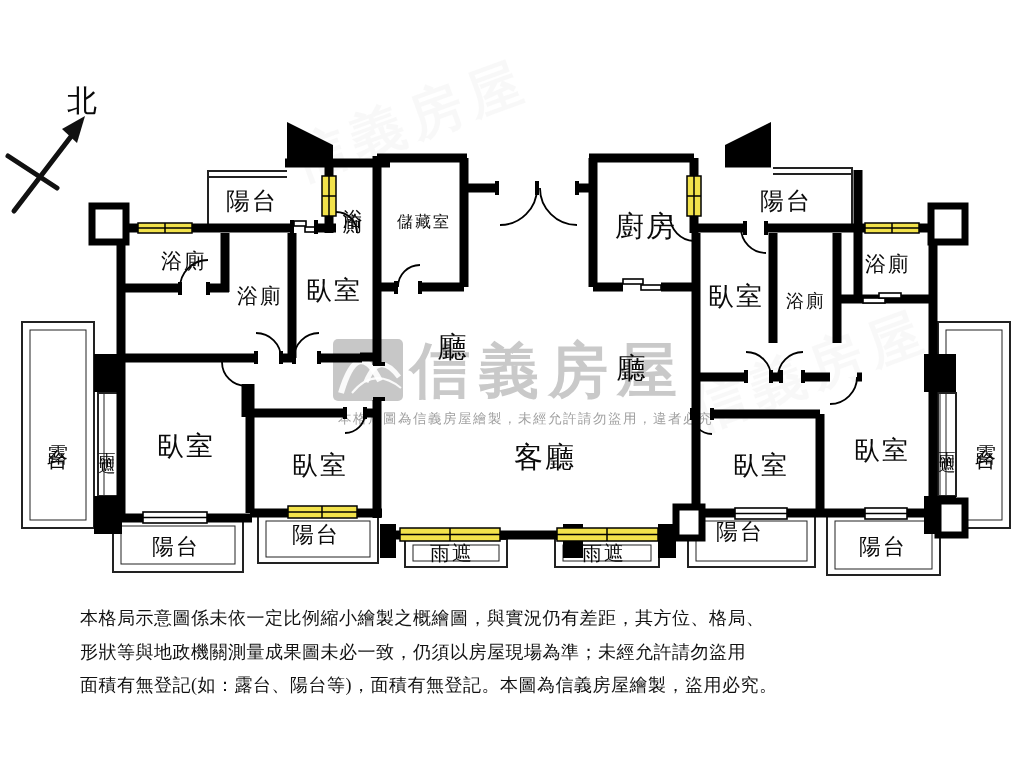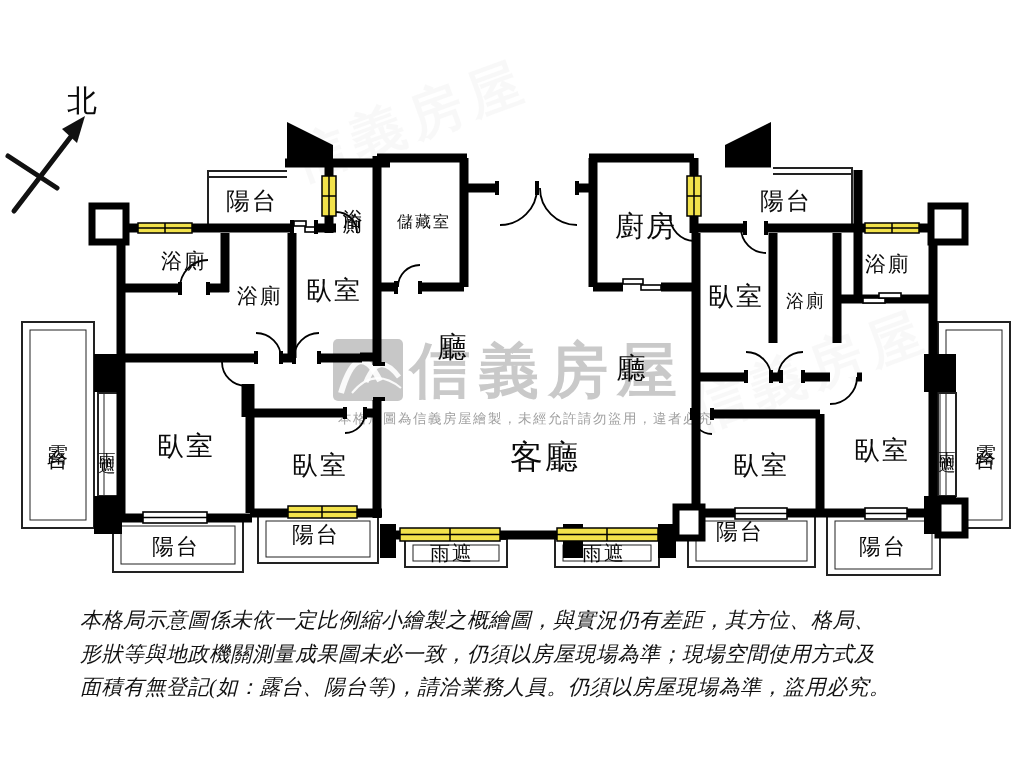--- a/index.html
+++ b/index.html
@@ -8,22 +8,22 @@
   #plan-svg{position:absolute;left:0;top:0;}
   .lbl{position:absolute;transform:translate(-50%,-50%);white-space:nowrap;color:#0a0a0a;
        font-family:"Liberation Serif","DejaVu Serif",serif;line-height:1;letter-spacing:2px;}
   .lbl.v{writing-mode:vertical-rl;letter-spacing:4px;}
   .wm-brand{font-family:"Liberation Sans","DejaVu Sans",sans-serif;font-weight:700;
             font-size:60px;fill:#8f8f8f;opacity:.48;letter-spacing:9px;}
   .wm-tile{font-family:"Liberation Sans","DejaVu Sans",sans-serif;font-weight:700;
            font-size:54px;fill:#9a9a9a;opacity:.06;letter-spacing:8px;}
   .wm-notice{font-family:"Liberation Sans","DejaVu Sans",sans-serif;font-size:13.5px;
              fill:#8f8f8f;opacity:.85;letter-spacing:1.5px;}
-  .disc{position:absolute;left:80px;width:880px;font-size:21px;color:#111;
-        font-family:"Liberation Serif","DejaVu Serif",serif;letter-spacing:.5px;font-style:italic;}
+  .disc{position:absolute;left:80px;width:880px;font-size:18px;color:#111;
+        font-family:"Liberation Serif","DejaVu Serif",serif;letter-spacing:.5px;}
 </style>
 </head>
 <body>
 
 <div id="stage">
 
   <svg id="plan-svg" width="1024" height="768" viewBox="0 0 1024 768">
 
     <g>
       <text class="wm-tile" transform="translate(300,180) rotate(-20)">信義房屋</text>
@@ -227,29 +227,29 @@
   <div class="lbl" style="left:786px;top:201px;font-size:24px">陽台</div>
   <div class="lbl" style="left:736px;top:297px;font-size:26px">臥室</div>
   <div class="lbl" style="left:806px;top:301px;font-size:18px">浴廁</div>
   <div class="lbl" style="left:888px;top:264px;font-size:21px">浴廁</div>
   <div class="lbl" style="left:453px;top:347px;font-size:29px">廳</div>
   <div class="lbl" style="left:632px;top:368px;font-size:29px">廳</div>
   <div class="lbl v" style="left:57px;top:432px;font-size:21px">露台</div>
   <div class="lbl v" style="left:107px;top:443px;font-size:17px">雨遮</div>
   <div class="lbl" style="left:186px;top:446px;font-size:27px">臥室</div>
   <div class="lbl" style="left:320px;top:466px;font-size:26px">臥室</div>
-  <div class="lbl" style="left:545px;top:457px;font-size:33px">客廳</div>
+  <div class="lbl" style="left:545px;top:457px;font-size:29px">客廳</div>
   <div class="lbl" style="left:761px;top:466px;font-size:26px">臥室</div>
   <div class="lbl" style="left:882px;top:451px;font-size:26px">臥室</div>
   <div class="lbl v" style="left:947px;top:442px;font-size:17px">雨遮</div>
   <div class="lbl v" style="left:985px;top:432px;font-size:21px">露台</div>
   <div class="lbl" style="left:176px;top:547px;font-size:22px">陽台</div>
   <div class="lbl" style="left:316px;top:535px;font-size:22px">陽台</div>
   <div class="lbl" style="left:452px;top:553px;font-size:20px">雨遮</div>
   <div class="lbl" style="left:604px;top:553px;font-size:20px">雨遮</div>
   <div class="lbl" style="left:740px;top:532px;font-size:22px">陽台</div>
   <div class="lbl" style="left:883px;top:547px;font-size:22px">陽台</div>
 
   <div class="disc" style="top:606px">本格局示意圖係未依一定比例縮小繪製之概繪圖，與實況仍有差距，其方位、格局、</div>
-  <div class="disc" style="top:640px">形狀等與地政機關測量成果圖未必一致，仍須以房屋現場為準；現場空間使用方式及</div>
-  <div class="disc" style="top:673px">面積有無登記(如：露台、陽台等)，請洽業務人員。仍須以房屋現場為準，盜用必究。</div>
+  <div class="disc" style="top:640px">形狀等與地政機關測量成果圖未必一致，仍須以房屋現場為準；未經允許請勿盜用</div>
+  <div class="disc" style="top:673px">面積有無登記(如：露台、陽台等)，面積有無登記。本圖為信義房屋繪製，盜用必究。</div>
 
 </div>
 
 </body></html>

